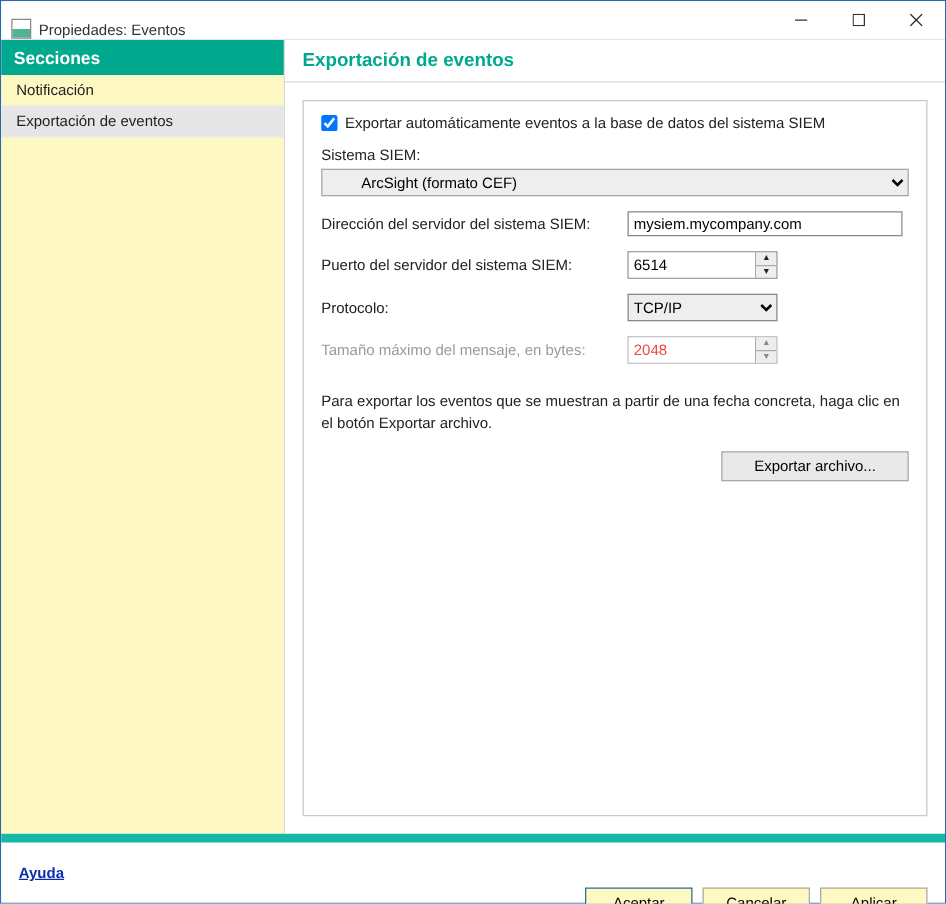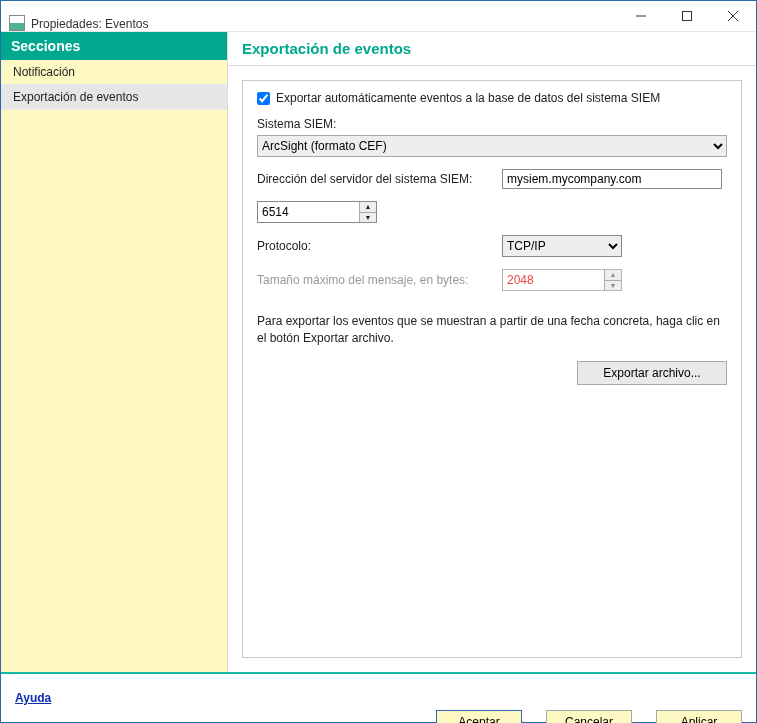--- a/index.html
+++ b/index.html
@@ -97,20 +97,21 @@
     margin-bottom:12px;
   }
   .checkbox-row input{width:13px;height:13px;margin:0;}
   .field-label{margin:6px 0 4px 0;}
   .combo{
     width:100%;
     height:22px;
     font:inherit;
     border:1px solid #a7a7a7;
     background:#eee;
+    padding-left:27px;
   }
   .form-row{
     display:flex;
     align-items:center;
     margin-top:12px;
   }
   .form-row .lbl{
     width:245px;
     flex:0 0 245px;
   }
@@ -147,24 +148,24 @@
     display:flex;justify-content:flex-end;margin-top:14px;
   }
   .std-btn{
     min-width:150px;height:24px;
     background:#e9e9e9;border:1px solid #a8a8a8;
     font:inherit;padding:0 16px;cursor:default;
   }
   
   .footer{
     height:48px;
-    border-top:2px solid #14b8a6;
+    border-top:7px solid #14b8a6;
     display:flex;align-items:center;
     padding:0 14px;
-    gap:24px;
+    gap:8px;
     background:#fff;
   }
   .help-link{
     color:#0a2db0;font-weight:bold;text-decoration:underline;cursor:pointer;
   }
   .footer-spacer{flex:1;}
   .dlg-btn{
     min-width:86px;height:24px;
     background:#fef9c3;border:1px solid #a8a8a8;
     font:inherit;cursor:default;margin-top:48px;
@@ -222,20 +223,21 @@
         <select class="combo">
           <option>ArcSight (formato CEF)</option>
         </select>
 
         <div class="form-row">
           <div class="lbl">Dirección del servidor del sistema SIEM:</div>
           <input class="text-input" type="text" value="mysiem.mycompany.com" style="">
         </div>
 
         <div class="form-row">
+          <div class="lbl">Puerto del servidor del sistema SIEM:</div>
           <div class="spin">
             <input type="text" value="6514" style="">
             <div class="btns">
               <div class="sb">▲</div>
               <div class="sb">▼</div>
             </div>
           </div>
         </div>
 
         <div class="form-row">

